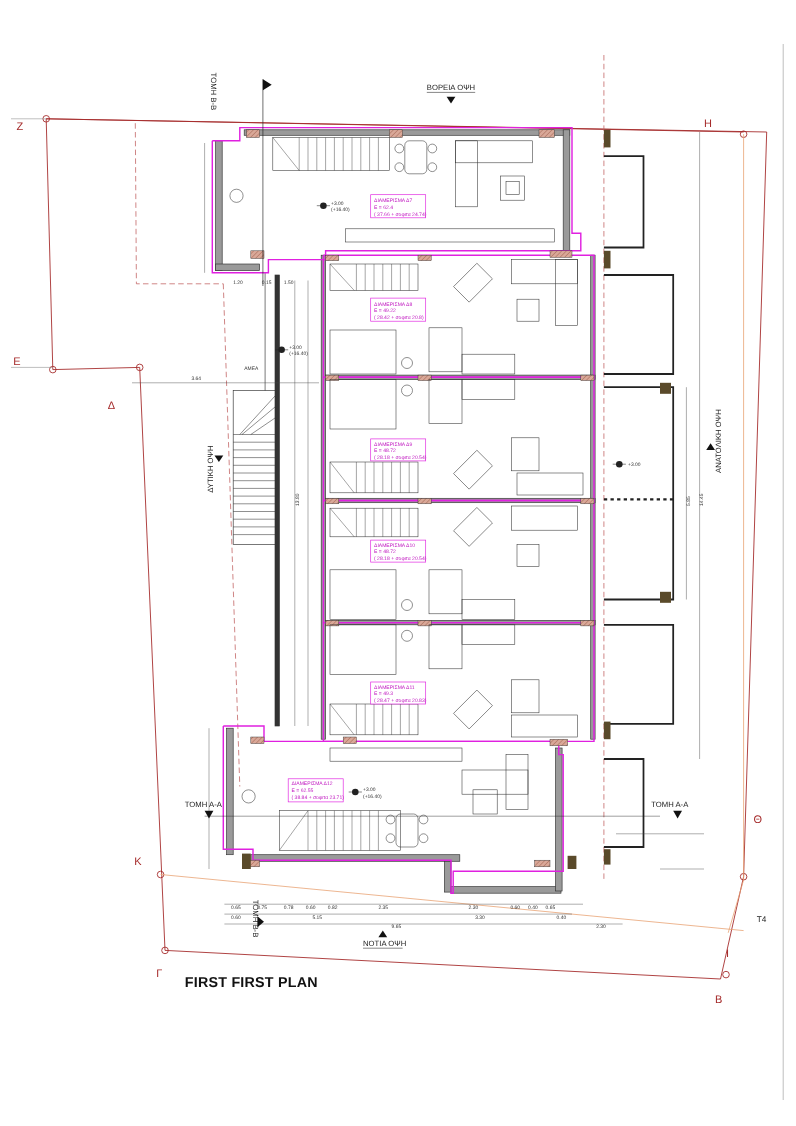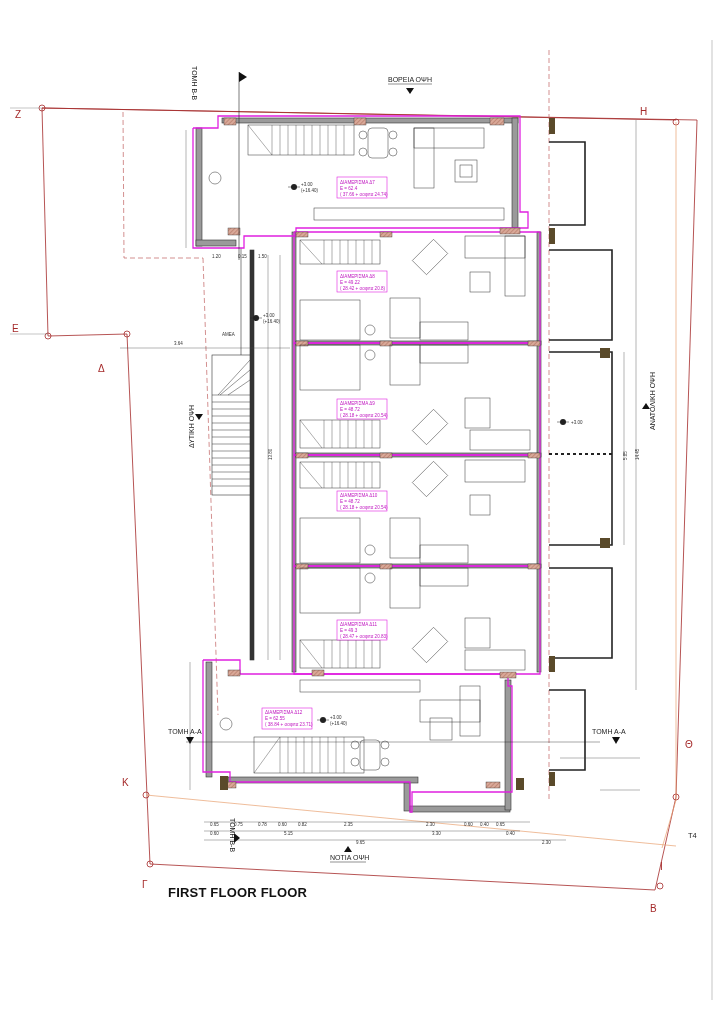--- a/index.html
+++ b/index.html
@@ -427,13 +427,13 @@
     <text class="pt" x="98" y="372">Δ</text>
     <text class="pt" x="122" y="786">K</text>
     <text class="pt" x="142" y="888">Γ</text>
     <text class="pt" x="660" y="870">I</text>
     <text class="pt" x="685" y="748">Θ</text>
     <text class="pt" x="650" y="912">B</text>
     <text class="lbl" x="688" y="838" font-size="7.5">T4</text>
   </g>
 </svg>
 
-<div class="title">FIRST FLOOR FLOOR</div>
+<div class="title">FIRST FIRST PLAN</div>
 
 </body></html>

